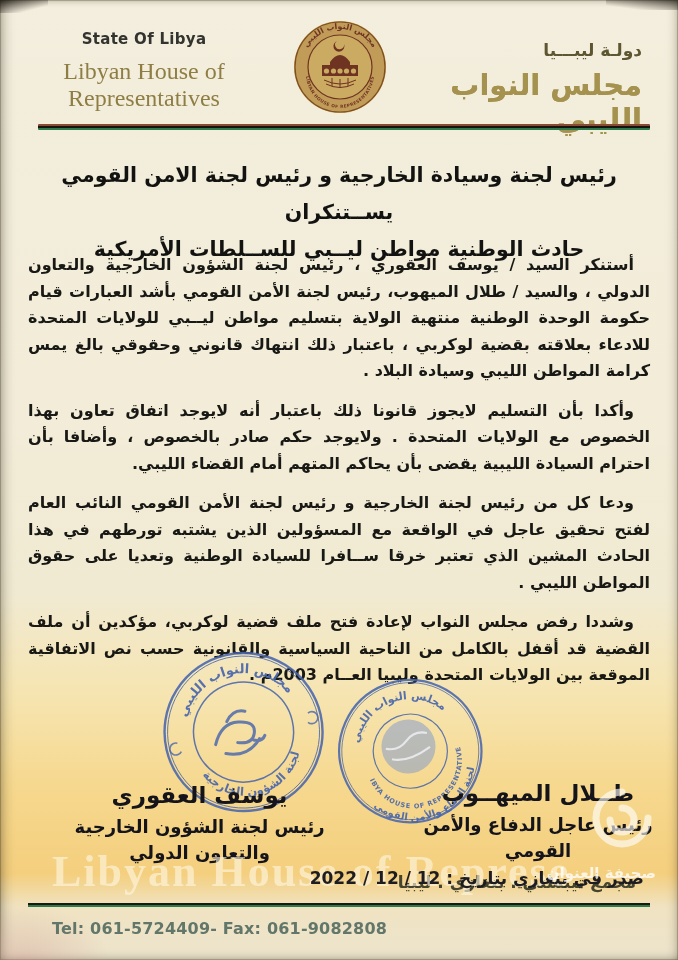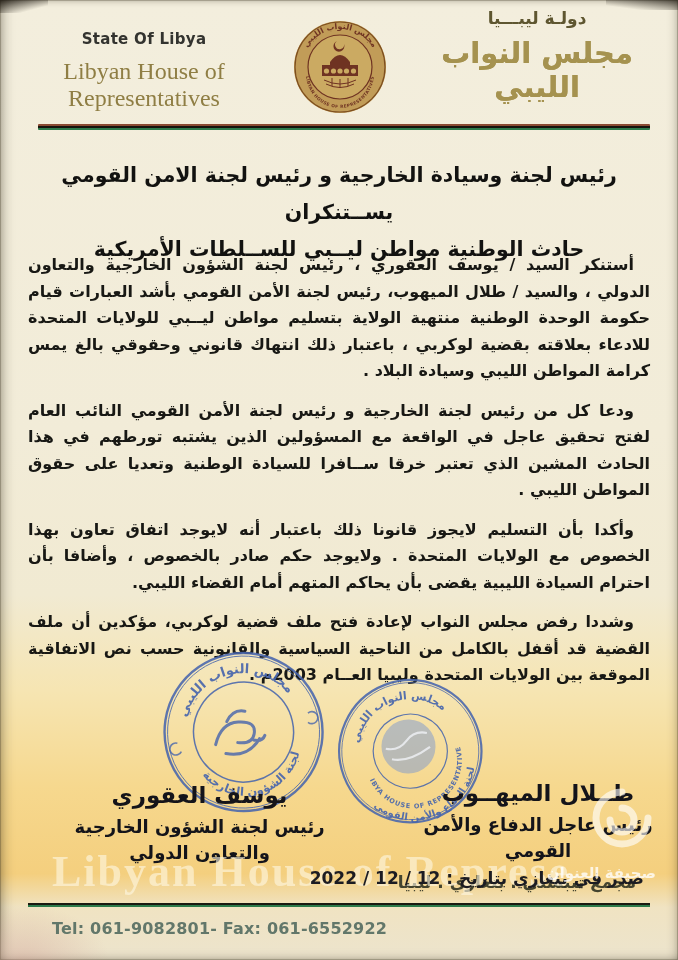--- a/index.html
+++ b/index.html
@@ -24,21 +24,21 @@
     background:linear-gradient(to bottom left, rgba(33,28,20,.75), rgba(33,28,20,0) 78%); }
   .smudge-bl { position:absolute; left:0; bottom:0; width:110px; height:56px;
     background:radial-gradient(ellipse at 20% 100%, rgba(205,150,140,.38), rgba(205,150,140,0) 70%); }
 
   
   .hdr-left { position:absolute; left:44px; top:30px; width:200px; text-align:center; }
   .hdr-state-en { font-size:15px; font-weight:bold; color:#33332f; letter-spacing:.3px; }
   .hdr-org-en { font-family:"Liberation Serif","DejaVu Serif",serif; font-size:24px;
     color:#8f7e44; line-height:27px; margin-top:10px; }
   .hdr-seal { position:absolute; left:289px; top:10px; }
-  .hdr-right { position:absolute; right:36px; top:8px; width:210px; text-align:center; direction:rtl; }
+  .hdr-right { position:absolute; right:36px; top:40px; width:210px; text-align:right; direction:rtl; }
   .hdr-state-ar { font-size:17px; font-weight:bold; color:#5e5630; letter-spacing:1px; }
   .hdr-org-ar { font-size:29px; font-weight:bold; color:#a5924f; margin-top:8px;
     text-shadow:0 0 .6px #a5924f; }
   .flag-divider { position:absolute; left:38px; right:28px; top:124px; height:6px;
     background:linear-gradient(to bottom, #8a4a33 0%, #8a4a33 32%, #17130e 32%, #17130e 66%, #2c7a4b 66%, #2c7a4b 100%);
     border-radius:1px; }
 
   
   .doc-title { position:absolute; left:30px; right:30px; top:157px; direction:rtl;
     text-align:center; font-weight:bold; color:#121210; font-size:20.5px; line-height:37px; }
@@ -130,22 +130,22 @@
 
   <div class="flag-divider"></div>
 
   <div class="doc-title">
     <div>رئيس لجنة وسيادة الخارجية و رئيس لجنة الامن القومي يســتنكران</div>
     <div>حادث الوطنية مواطن ليــبي للســلطات الأمريكية</div>
   </div>
 
   <div class="doc-body">
     <p>أستنكر السيد / يوسف العقوري ، رئيس لجنة الشؤون الخارجية والتعاون الدولي ، والسيد / طلال الميهوب، رئيس لجنة الأمن القومي بأشد العبارات قيام حكومة الوحدة الوطنية منتهية الولاية بتسليم مواطن ليــبي للولايات المتحدة للادعاء بعلاقته بقضية لوكربي ، باعتبار ذلك انتهاك قانوني وحقوقي بالغ يمس كرامة المواطن الليبي وسيادة البلاد .</p>
+    <p>وأكدا بأن التسليم لايجوز قانونا ذلك باعتبار أنه لايوجد اتفاق تعاون بهذا الخصوص مع الولايات المتحدة . ولايوجد حكم صادر بالخصوص ، وأضافا بأن احترام السيادة الليبية يقضى بأن يحاكم المتهم أمام القضاء الليبي.</p>
     <p>ودعا كل من رئيس لجنة الخارجية و رئيس لجنة الأمن القومي النائب العام لفتح تحقيق عاجل في الواقعة مع المسؤولين الذين يشتبه تورطهم في هذا الحادث المشين الذي تعتبر خرقا ســافرا للسيادة الوطنية وتعديا على حقوق المواطن الليبي .</p>
-    <p>وأكدا بأن التسليم لايجوز قانونا ذلك باعتبار أنه لايوجد اتفاق تعاون بهذا الخصوص مع الولايات المتحدة . ولايوجد حكم صادر بالخصوص ، وأضافا بأن احترام السيادة الليبية يقضى بأن يحاكم المتهم أمام القضاء الليبي.</p>
     <p>وشددا رفض مجلس النواب لإعادة فتح ملف قضية لوكربي، مؤكدين أن ملف القضية قد أقفل بالكامل من الناحية السياسية والقانونية حسب نص الاتفاقية الموقعة بين الولايات المتحدة وليبيا العــام 2003م .</p>
   </div>
 
   <div class="stamp-foreign">
     <svg width="168" height="168" viewBox="0 0 168 168">
       <defs>
         <path id="ls-top" d="M 25,84 A 59,59 0 0 1 143,84"></path>
         <path id="ls-bot" d="M 29,93 A 55,55 0 0 0 139,93"></path>
       </defs>
       <g fill="none" stroke="#4866ad" opacity="0.88">
@@ -222,16 +222,16 @@
     <svg width="68" height="72" viewBox="0 0 68 72">
       <g fill="none" stroke="rgba(255,255,255,0.62)" stroke-width="7" stroke-linecap="round">
         <path d="M34,8 a26,26 0 1 0 26,26"></path>
         <path d="M34,24 a12,12 0 1 1 -12,12"></path>
       </g>
     </svg>
     <div class="wm-news-text">صحيفة العنوان</div>
   </div>
 
   <div class="footer-divider"></div>
-  <div class="footer-tel">Tel: 061-9082801- Fax: 061-6552922</div>
+  <div class="footer-tel">Tel: 061-5724409- Fax: 061-9082808</div>
   <div class="footer-addr">مجمع تيبستي . بنغازي . ليبيا</div>
 
 </div>
 
 </body></html>

